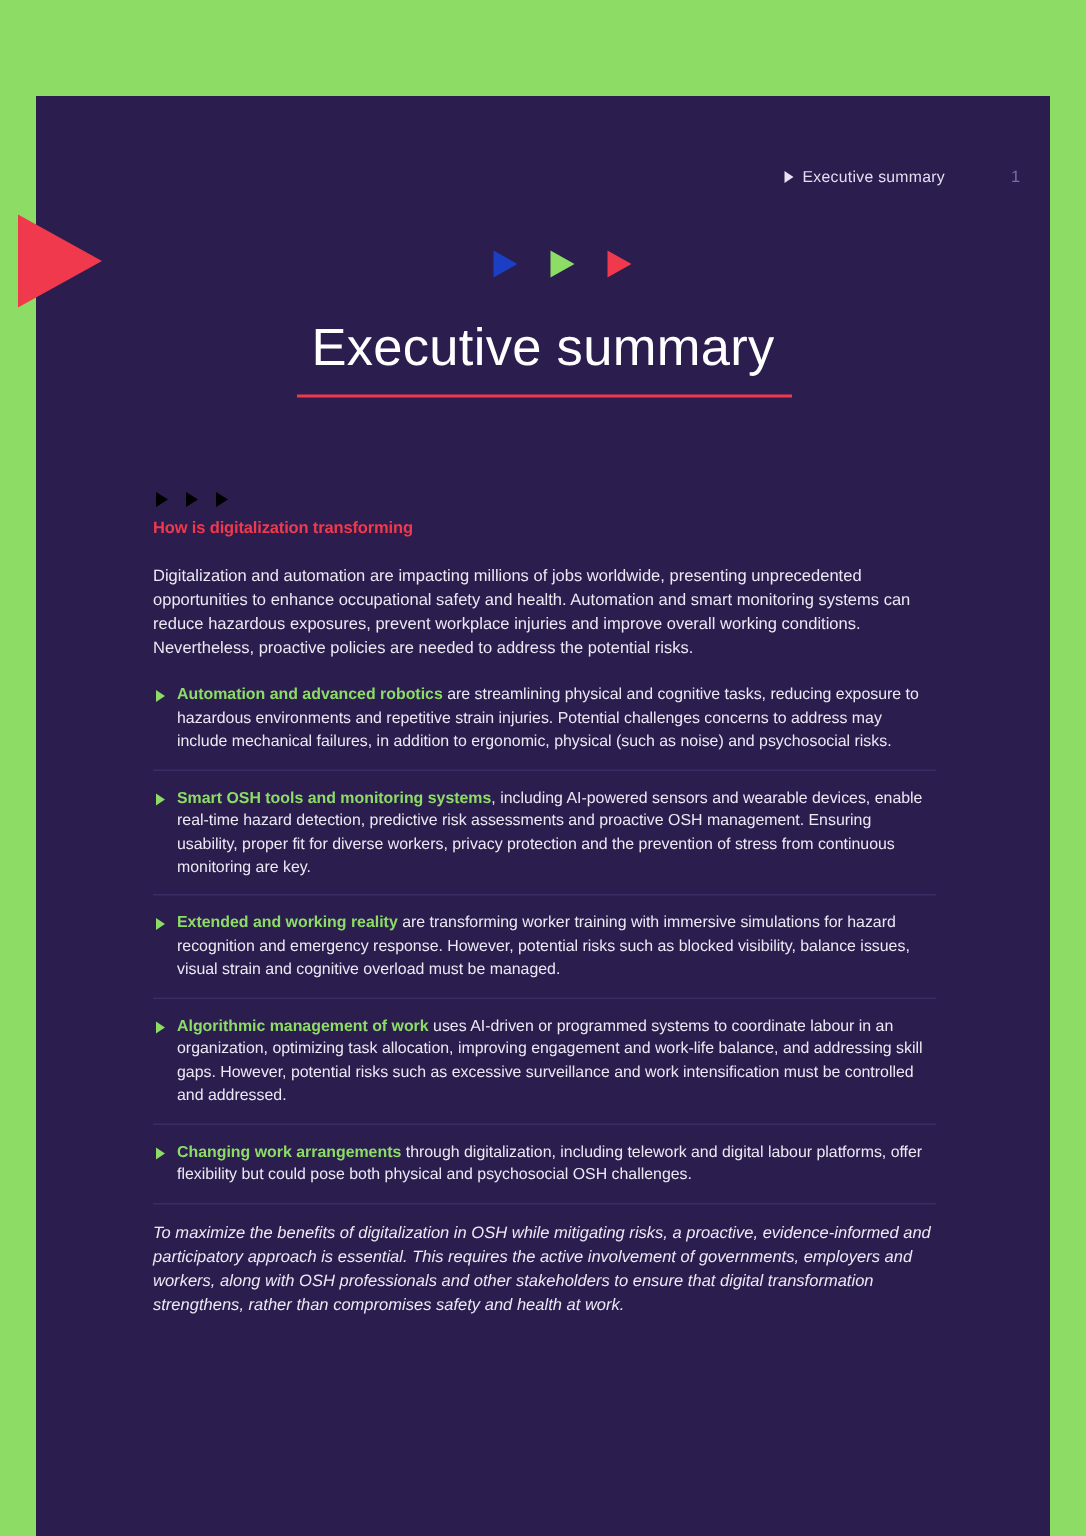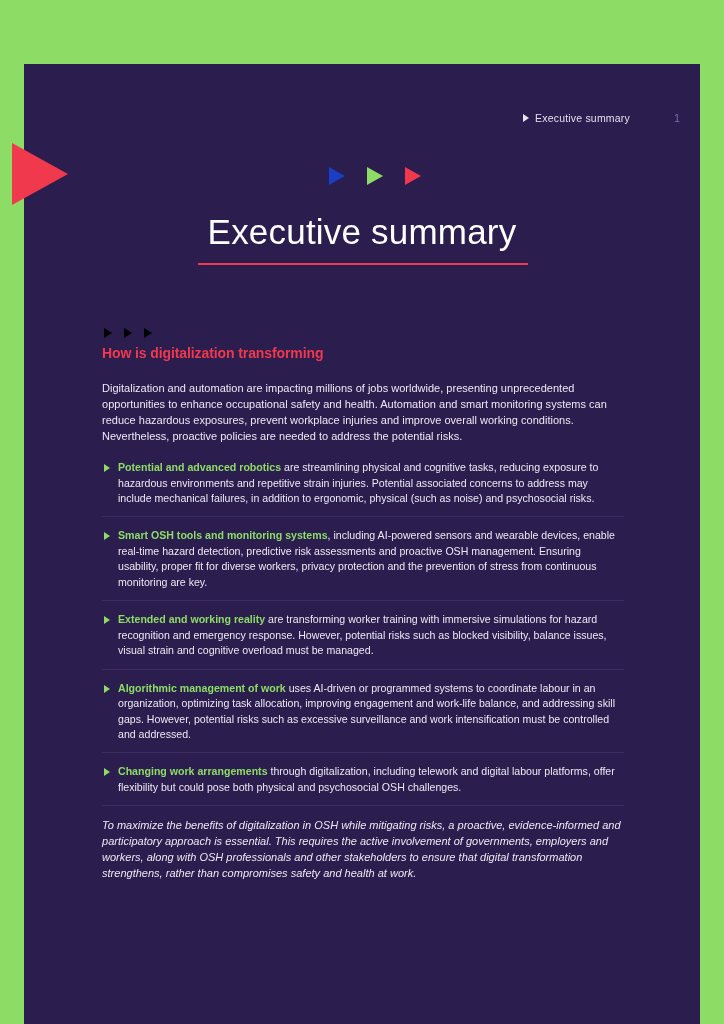--- a/index.html
+++ b/index.html
@@ -140,21 +140,21 @@
   }
   .tri-sm {
     width: 0; height: 0;
     border-top: 5px solid transparent;
     border-bottom: 5px solid transparent;
     border-left: 8px solid #000;
   }
 
   .section-heading {
     color: #f0394d;
-    font-size: 14px;
+    font-size: 11px;
     font-weight: bold;
     line-height: 1.28;
     letter-spacing: -0.1px;
     margin: 0 0 17px 0;
   }
 
   p.body {
     color: #ece9f3;
     font-size: 11px;
     line-height: 1.46;
@@ -230,21 +230,21 @@
       <h2 class="section-heading">
         <span>How is digitalization transforming</span><br>
       </h2>
 
       <p class="body">Digitalization and automation are impacting millions of jobs worldwide, presenting unprecedented opportunities to enhance occupational safety and health. Automation and smart monitoring systems can reduce hazardous exposures, prevent workplace injuries and improve overall working conditions. Nevertheless, proactive policies are needed to address the potential risks.</p>
 
       <div class="bullets">
 
         <div class="bullet">
           <span class="bullet-marker"></span>
-          <span class="bullet-text"><span class="lead">Potential and advanced robotics</span><span> are streamlining physical and cognitive tasks, reducing exposure to hazardous environments and repetitive strain injuries. Potential associated concerns to address may include mechanical failures, in addition to ergonomic, physical (such as noise) and psychosocial risks.</span></span>
+          <span class="bullet-text"><span class="lead">Automation and advanced robotics</span><span> are streamlining physical and cognitive tasks, reducing exposure to hazardous environments and repetitive strain injuries. Potential challenges concerns to address may include mechanical failures, in addition to ergonomic, physical (such as noise) and psychosocial risks.</span></span>
         </div>
 
         <div class="bullet">
           <span class="bullet-marker"></span>
           <span class="bullet-text"><span class="lead">Smart OSH tools and monitoring systems</span><span>, including AI-powered sensors and wearable devices, enable real-time hazard detection, predictive risk assessments and proactive OSH management. Ensuring usability, proper fit for diverse workers, privacy protection and the prevention of stress from continuous monitoring are key.</span></span>
         </div>
 
         <div class="bullet">
           <span class="bullet-marker"></span>
           <span class="bullet-text"><span class="lead">Extended and working reality</span><span> are transforming worker training with immersive simulations for hazard recognition and emergency response. However, potential risks such as blocked visibility, balance issues, visual strain and cognitive overload must be managed.</span></span>

